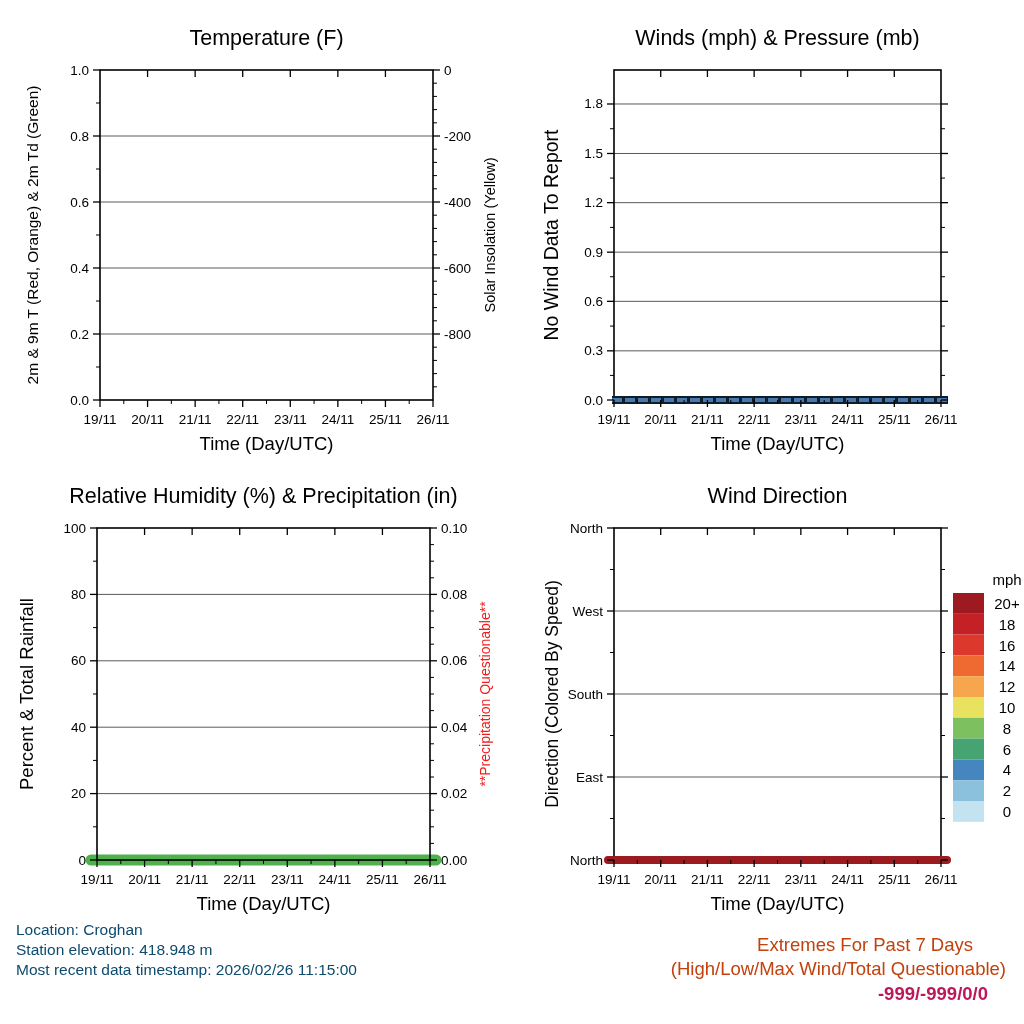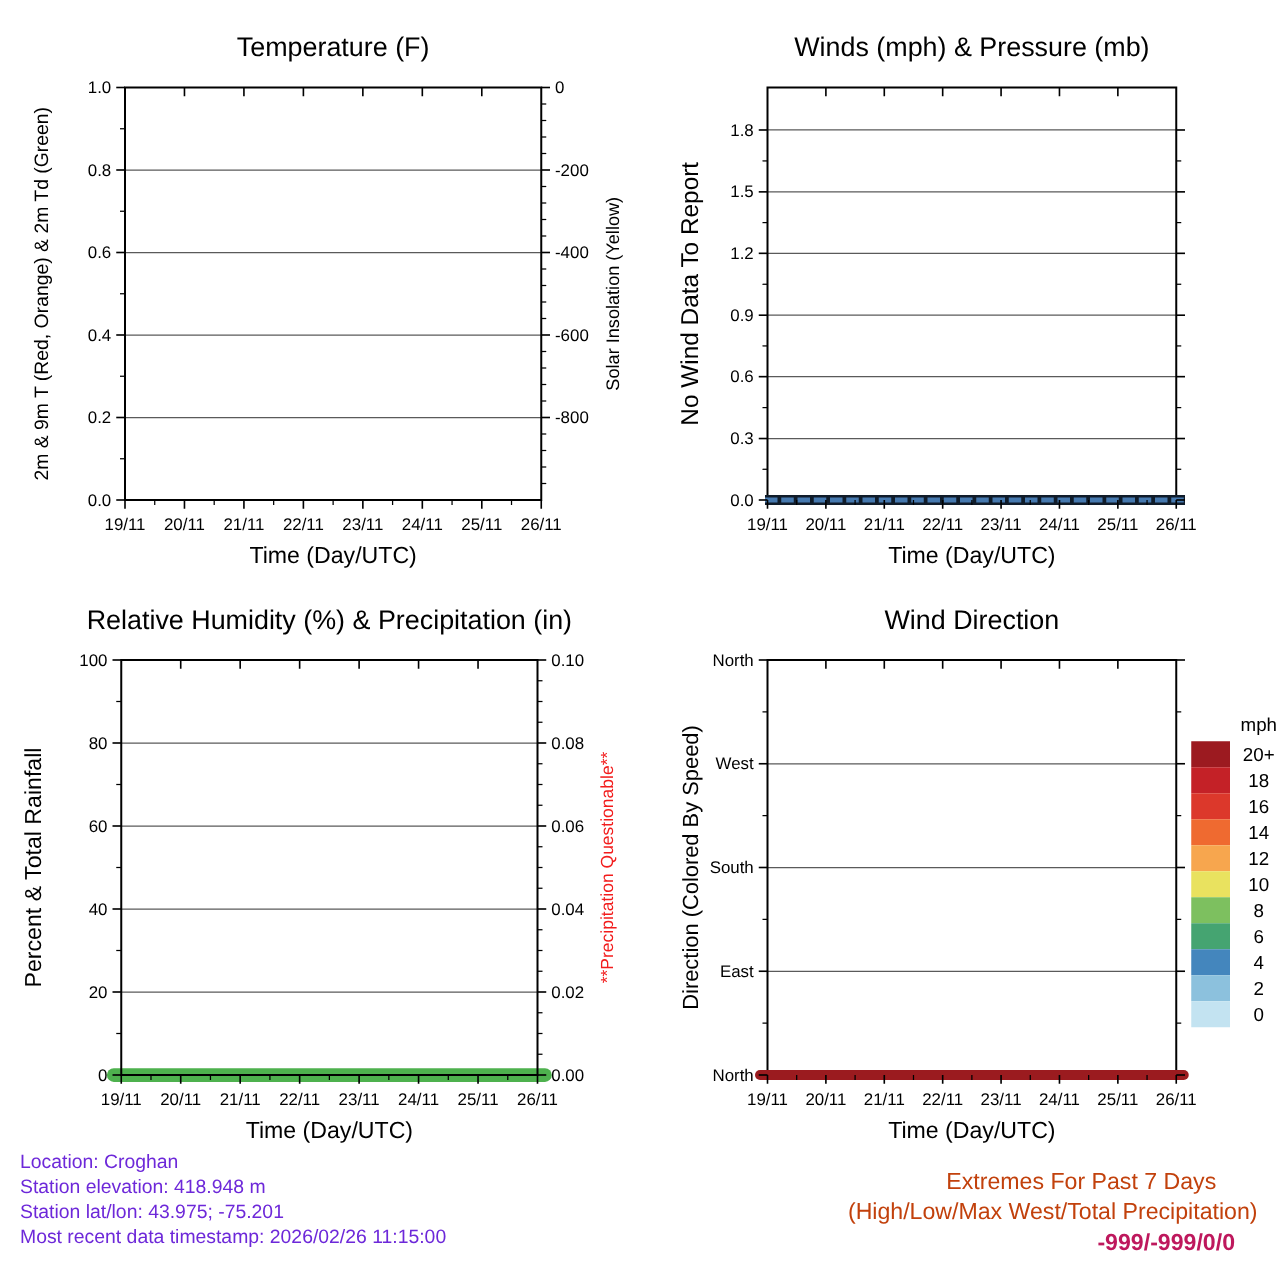--- a/index.html
+++ b/index.html
@@ -2,21 +2,21 @@
 <html><head>
 <meta charset="utf-8">
 <style>
   html,body{margin:0;padding:0}
   body{
     width:1024px;height:1024px;position:relative;overflow:hidden;
     background:#ffffff;color:#000;
     font-family:"Liberation Sans", sans-serif;
   }
   svg{position:absolute;left:0;top:0;font-family:"Liberation Sans", sans-serif}
-  .info{position:absolute;left:16px;top:920px;font-size:15.5px;line-height:20px;color:#6d28d9}
+  .info{position:absolute;left:16px;top:920px;font-size:15.5px;line-height:20px;color:#0c4a6e}
   .ext-line{position:absolute;font-size:18.5px;white-space:nowrap;color:#c2410c}
   #ext-title{top:934px;right:51px}
   #ext-subtitle{top:958px;right:18px}
   #ext-value{top:983px;right:36px;font-weight:bold;color:#be185d}
 </style>
 </head>
 <body>
 
 <svg id="chart" width="1024" height="1024" viewBox="0 0 1024 1024">
     <text x="266.5" y="45" font-size="21.5" text-anchor="middle" fill="#000">Temperature (F)</text>
@@ -342,19 +342,18 @@
     <text x="1007" y="775.3" font-size="15" text-anchor="middle" fill="#000">4</text>
     <rect x="953" y="780.2" width="31" height="20.8" fill="#8cc1dd"></rect>
     <text x="1007" y="796.1" font-size="15" text-anchor="middle" fill="#000">2</text>
     <rect x="953" y="801" width="31" height="20.8" fill="#c3e3f1"></rect>
     <text x="1007" y="816.9" font-size="15" text-anchor="middle" fill="#000">0</text>
   </svg>
 
 <div class="info">
   <div>Location: Croghan</div>
   <div>Station elevation: 418.948 m</div>
-  <div>Station lat/lon: 43.975; -75.201</div>
   <div>Most recent data timestamp: 2026/02/26 11:15:00</div>
 </div>
 
 <div id="ext-title" class="ext-line">Extremes For Past 7 Days</div>
-<div id="ext-subtitle" class="ext-line">(High/Low/Max West/Total Precipitation)</div>
+<div id="ext-subtitle" class="ext-line">(High/Low/Max Wind/Total Questionable)</div>
 <div id="ext-value" class="ext-line">-999/-999/0/0</div>
 
 </body></html>

